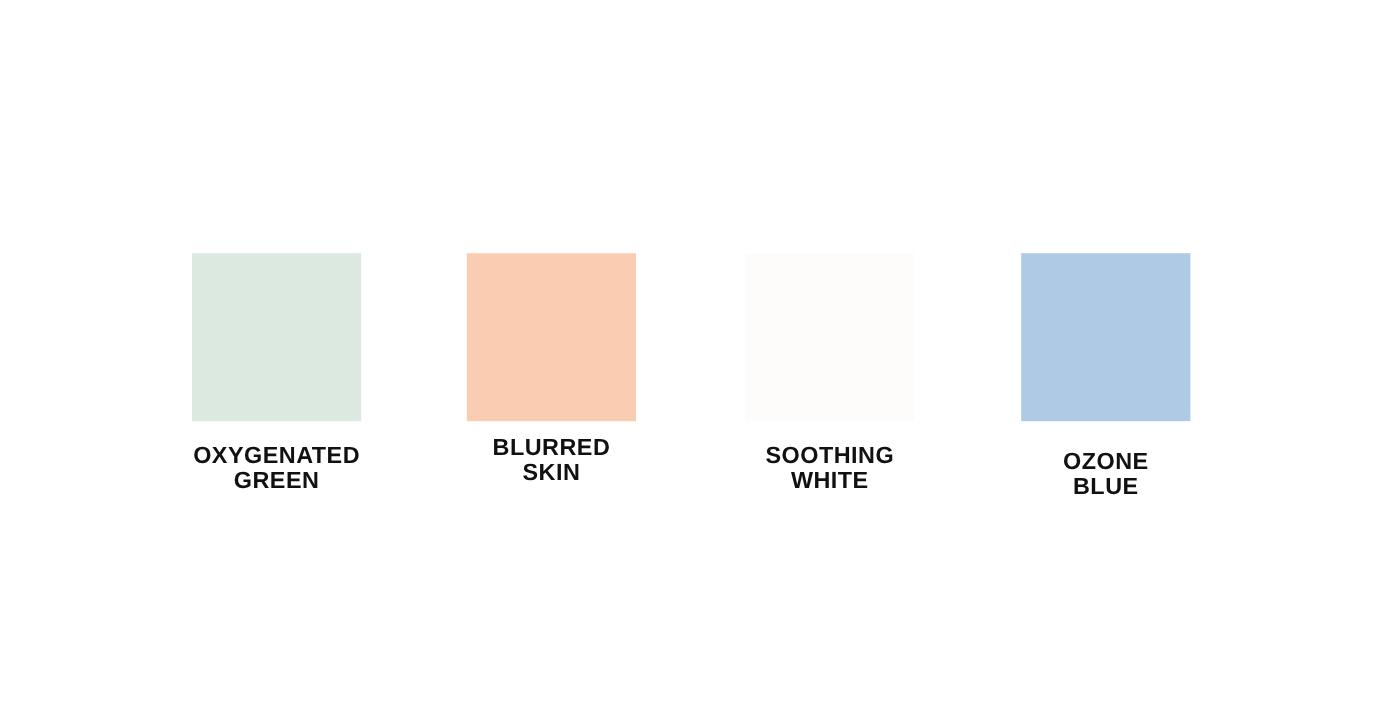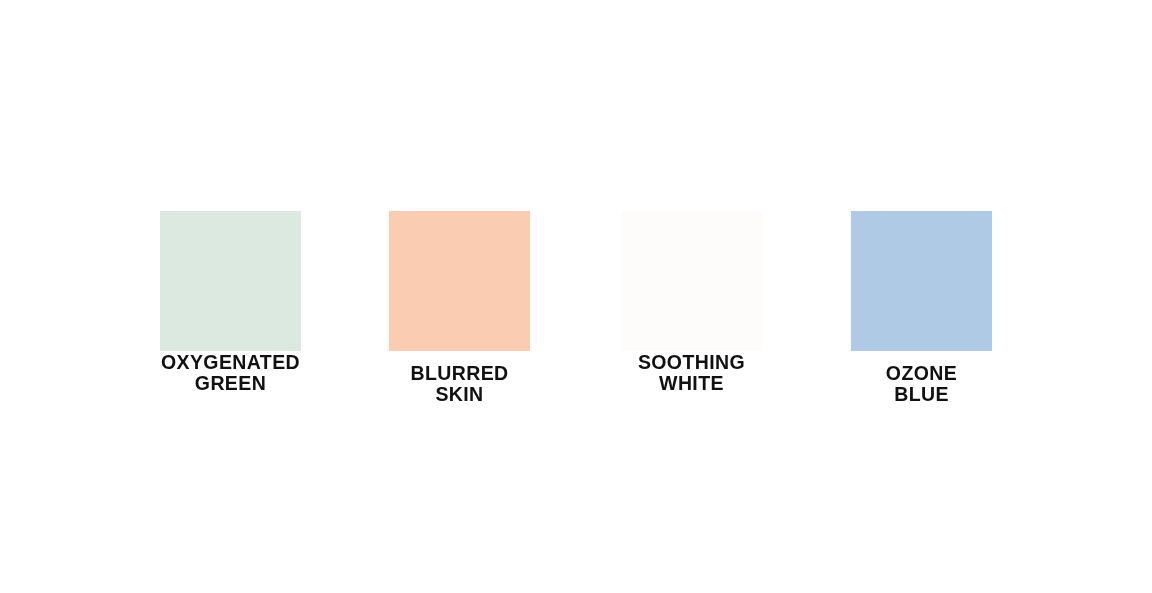--- a/index.html
+++ b/index.html
@@ -37,36 +37,36 @@
   .swatch-card.pos-2 { left: 621px; }
   .swatch-card.pos-3 { left: 851px; }
 
   .swatch-chip {
     width: 141px;
     height: 140px;
     display: block;
   }
 
   .swatch-label {
-    margin-top: 1px;
+    margin-top: 19px;
     width: 141px;
     text-align: center;
     font-family: "Liberation Sans", sans-serif;
     font-weight: bold;
     font-size: 19.5px;
     line-height: 20.5px;
     letter-spacing: 0.4px;
     color: #111111;
     text-transform: uppercase;
     white-space: pre-line;
   }
 
   
   .swatch-card.pos-1 .swatch-label { margin-top: 12px; }
-  .swatch-card.pos-3 .swatch-label { margin-top: 12px; }
+  .swatch-card.pos-3 .swatch-label { margin-top: 24px; }
 
   .swatch-card.pos-0 .swatch-label { width: 141px; margin-left: 0; }
   .swatch-card.pos-1 .swatch-label { width: 141px; }
   .swatch-card.pos-2 .swatch-label { width: 141px; }
   .swatch-card.pos-3 .swatch-label { width: 141px; }
 </style>
 </head>
 <body style="background-color: rgb(255, 255, 255);">
 
 <div id="palette-board" style="background-color: rgb(255, 255, 255);">

